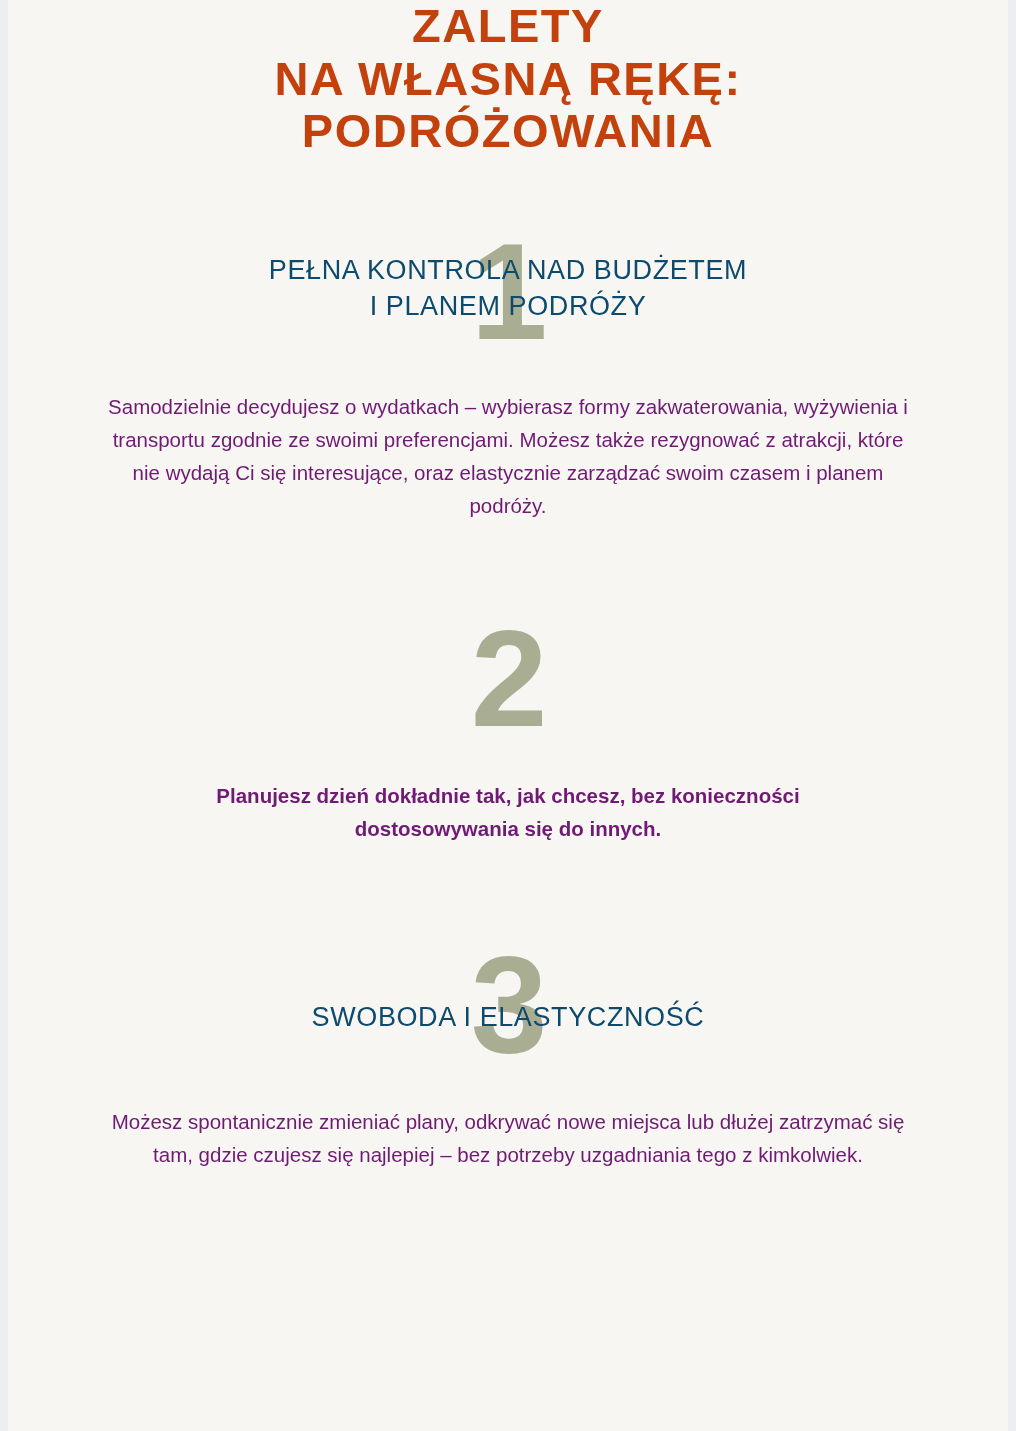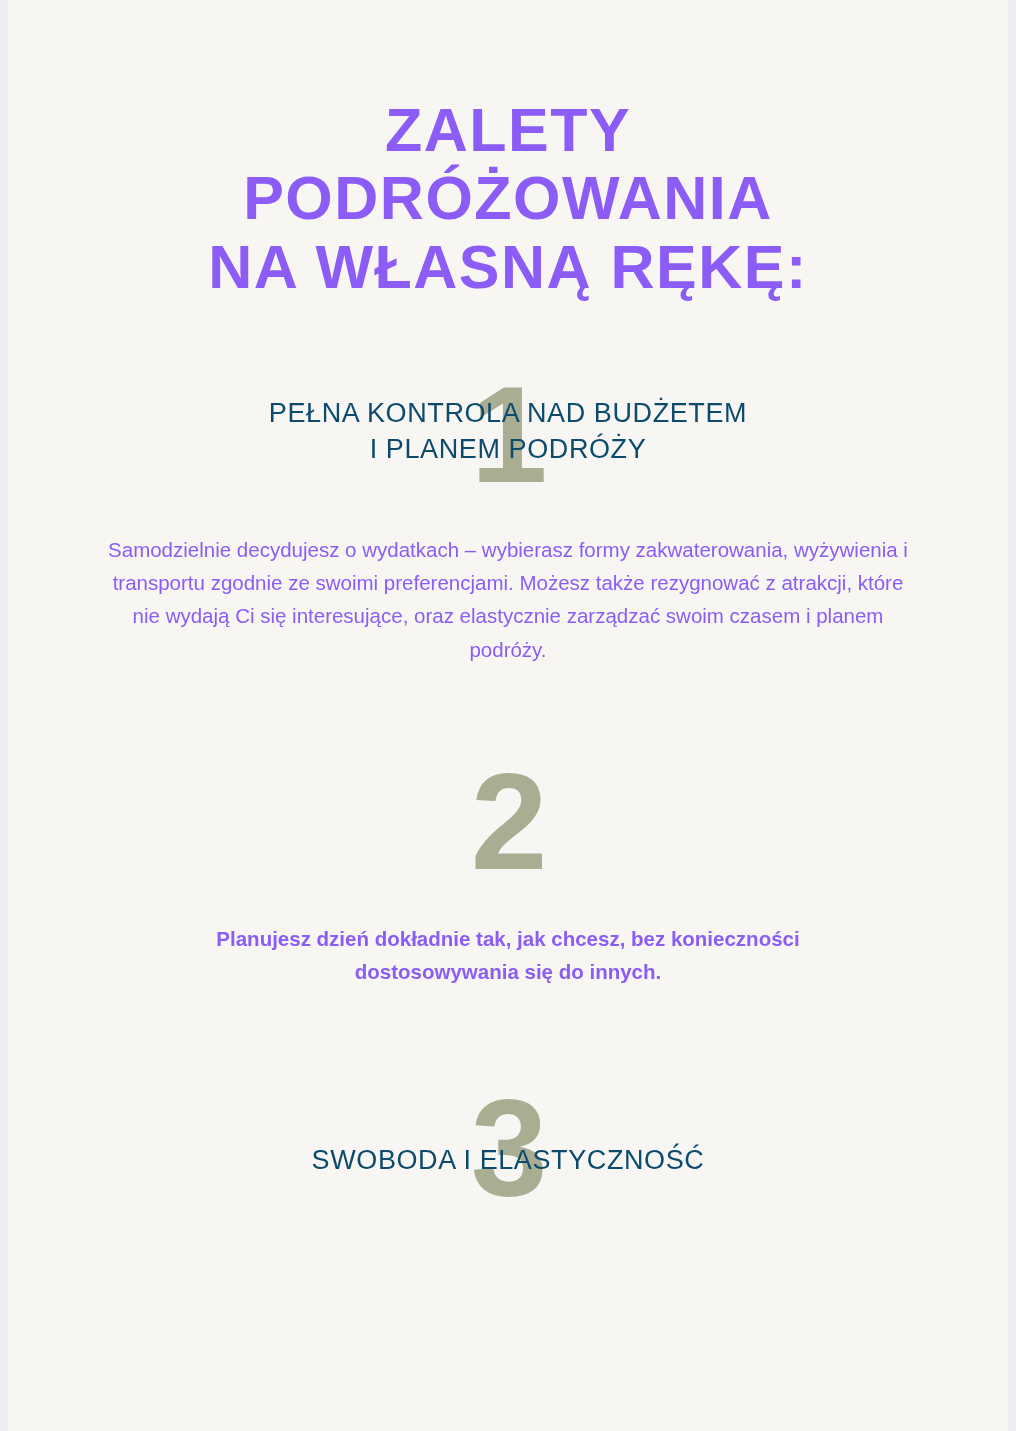--- a/index.html
+++ b/index.html
@@ -17,24 +17,23 @@
     position: absolute;
     left: 8px;
     top: 0;
     width: 1000px;
     height: 1431px;
     background: #f7f6f2;
   }
 
   .title {
     margin: 0;
-    padding-top: 96px;
     text-align: center;
-    color: #8b5cf6;
-    font-size: 61px;
+    color: #c2410c;
+    font-size: 47px;
     font-weight: bold;
     line-height: 1.12;
     letter-spacing: 1.5px;
     text-transform: uppercase;
   }
   .title .tline { display: block; }
 
   .section {
     position: relative;
     margin-top: 0;
@@ -68,43 +67,43 @@
     letter-spacing: 0.6px;
     line-height: 1.35;
     text-transform: uppercase;
   }
   .sec-title .sline { display: block; }
 
   .body-text {
     margin: 0 auto;
     width: 800px;
     text-align: center;
-    color: #8b5cf6;
+    color: #701a75;
     font-size: 20.5px;
     line-height: 1.62;
     font-weight: normal;
   }
 
   
   #section-1 { margin-top: 64px; }
   #section-1 .body-text { margin-top: 28px; }
   #section-2 { margin-top: 86px; }
   #section-2 .body-text { margin-top: 30px; width: 700px; font-weight: bold; }
   #section-3 { margin-top: 90px; }
   #section-3 .body-text { margin-top: 30px; width: 830px; }
 </style>
 </head>
 <body>
 
 <div class="page">
 
   <h1 class="title">
     <span class="tline">ZALETY</span>
+    <span class="tline">NA WŁASNĄ RĘKĘ:</span>
     <span class="tline">PODRÓŻOWANIA</span>
-    <span class="tline">NA WŁASNĄ RĘKĘ:</span>
   </h1>
 
   <div class="section" id="section-1">
     <div class="section-head">
       <div class="bignum">1</div>
       <div class="sec-title">
         <span class="sline">PEŁNA KONTROLA NAD BUDŻETEM</span>
         <span class="sline">I PLANEM PODRÓŻY</span>
       </div>
     </div>
@@ -118,15 +117,16 @@
     <p class="body-text">Planujesz dzień dokładnie tak, jak chcesz, bez konieczności dostosowywania się do innych.</p>
   </div>
 
   <div class="section" id="section-3">
     <div class="section-head">
       <div class="bignum">3</div>
       <div class="sec-title" style="top:64px">
         <span class="sline">SWOBODA I ELASTYCZNOŚĆ</span>
       </div>
     </div>
+    <p class="body-text">Możesz spontanicznie zmieniać plany, odkrywać nowe miejsca lub dłużej zatrzymać się tam, gdzie czujesz się najlepiej – bez potrzeby uzgadniania tego z kimkolwiek.</p>
   </div>
 
 </div>
 
 </body></html>

